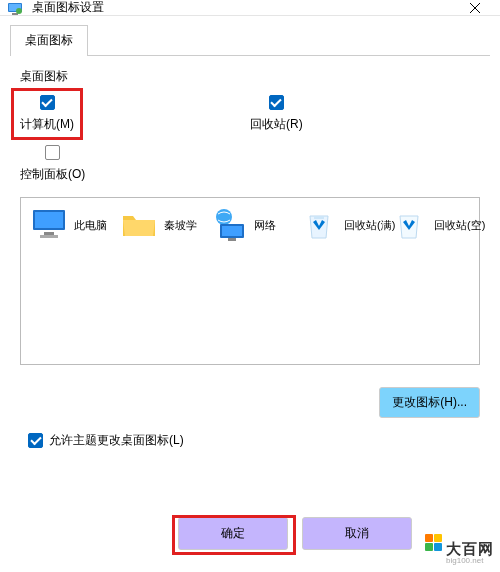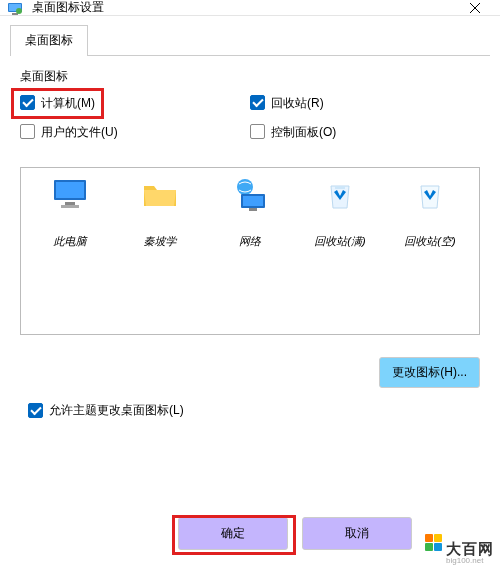--- a/index.html
+++ b/index.html
@@ -12,31 +12,31 @@
     
     .tabs { margin: 8px 10px 0 10px; }
     .tab { display: inline-block; padding: 6px 14px 7px 14px; border: 1px solid #ccc; border-bottom: none; background: #fff; font-size: 12px; position: relative; top: 1px; z-index: 2; }
     .tab-underline { border-top: 1px solid #ccc; }
     
     .content { padding: 12px 20px 10px 20px; }
     
     .group-label { font-size: 12px; color: #000; margin-bottom: 10px; }
     
     .checkbox-grid { display: grid; grid-template-columns: 1fr 1fr; row-gap: 12px; margin-bottom: 14px; align-items: center; }
-    .checkbox-row { display: flex; gap: 6px; }
+    .checkbox-row { display: flex; align-items: center; gap: 6px; flex-direction: column; }
     .chk { width: 15px; height: 15px; border: 1px solid #888; border-radius: 2px; display: flex; align-items: center; justify-content: center; flex-shrink: 0; background: #fff; }
     .chk.checked { background: #0067c0; border-color: #0067c0; }
     .chk.checked::after { content: ""; width: 4px; height: 8px; border: solid #fff; border-width: 0 2px 2px 0; transform: rotate(45deg) translate(-1px,-1px); }
     .chk-label { font-size: 12px; }
     
     .highlight-red { border: 3px solid #e02020; padding: 4px 6px; margin: -7px -9px; }
     .checkbox-grid .cell { display: flex; align-items: center; }
     
     .icon-panel { border: 1px solid #bbb; height: 168px; padding: 10px 6px; display: flex; align-items: flex-start; gap: 4px; justify-content: space-around; }
-    .icon-item { display: flex; flex-direction: column; align-items: center; width: 80px; gap: 22px; font-style: italic; }
+    .icon-item { display: flex; flex-direction: row; align-items: center; width: 80px; gap: 6px; }
     .icon-item .ico { width: 38px; height: 34px; display: flex; align-items: center; justify-content: center; }
     .icon-item .lbl { font-size: 11px; color: #000; text-align: center; white-space: nowrap; }
     
     .btn-row { display: flex; justify-content: flex-end; gap: 10px; padding: 12px 20px 6px 20px; }
     .btn { min-width: 100px; padding: 6px 12px; background: #7dd3fc; border: 1px solid #ccc; border-radius: 3px; font-size: 12px; text-align: center; }
     
     .allow-row { padding: 8px 20px 0 28px; display: flex; align-items: center; gap: 6px; }
     
     .footer-btns { display: flex; gap: 14px; position: absolute; bottom: 22px; left: 178px; }
     .footer-btn { width: 110px; padding: 7px 0; background: #c4b5fd; border: 1px solid #ccc; border-radius: 3px; font-size: 12px; text-align: center; }
@@ -83,26 +83,20 @@
         <div class="checkbox-row">
           <span class="chk checked"></span>
           <span class="chk-label">计算机(M)</span>
         </div>
       </div>
     </div>
     <div class="cell">
       <div class="checkbox-row">
         <span class="chk checked"></span>
         <span class="chk-label">回收站(R)</span>
-      </div>
-    </div>
-    <div class="cell">
-      <div class="checkbox-row">
-        <span class="chk"></span>
-        <span class="chk-label">用户的文件(U)</span>
       </div>
     </div>
     <div class="cell">
       <div class="checkbox-row">
         <span class="chk"></span>
         <span class="chk-label">控制面板(O)</span>
       </div>
     </div>
     <div></div>
   </div>

